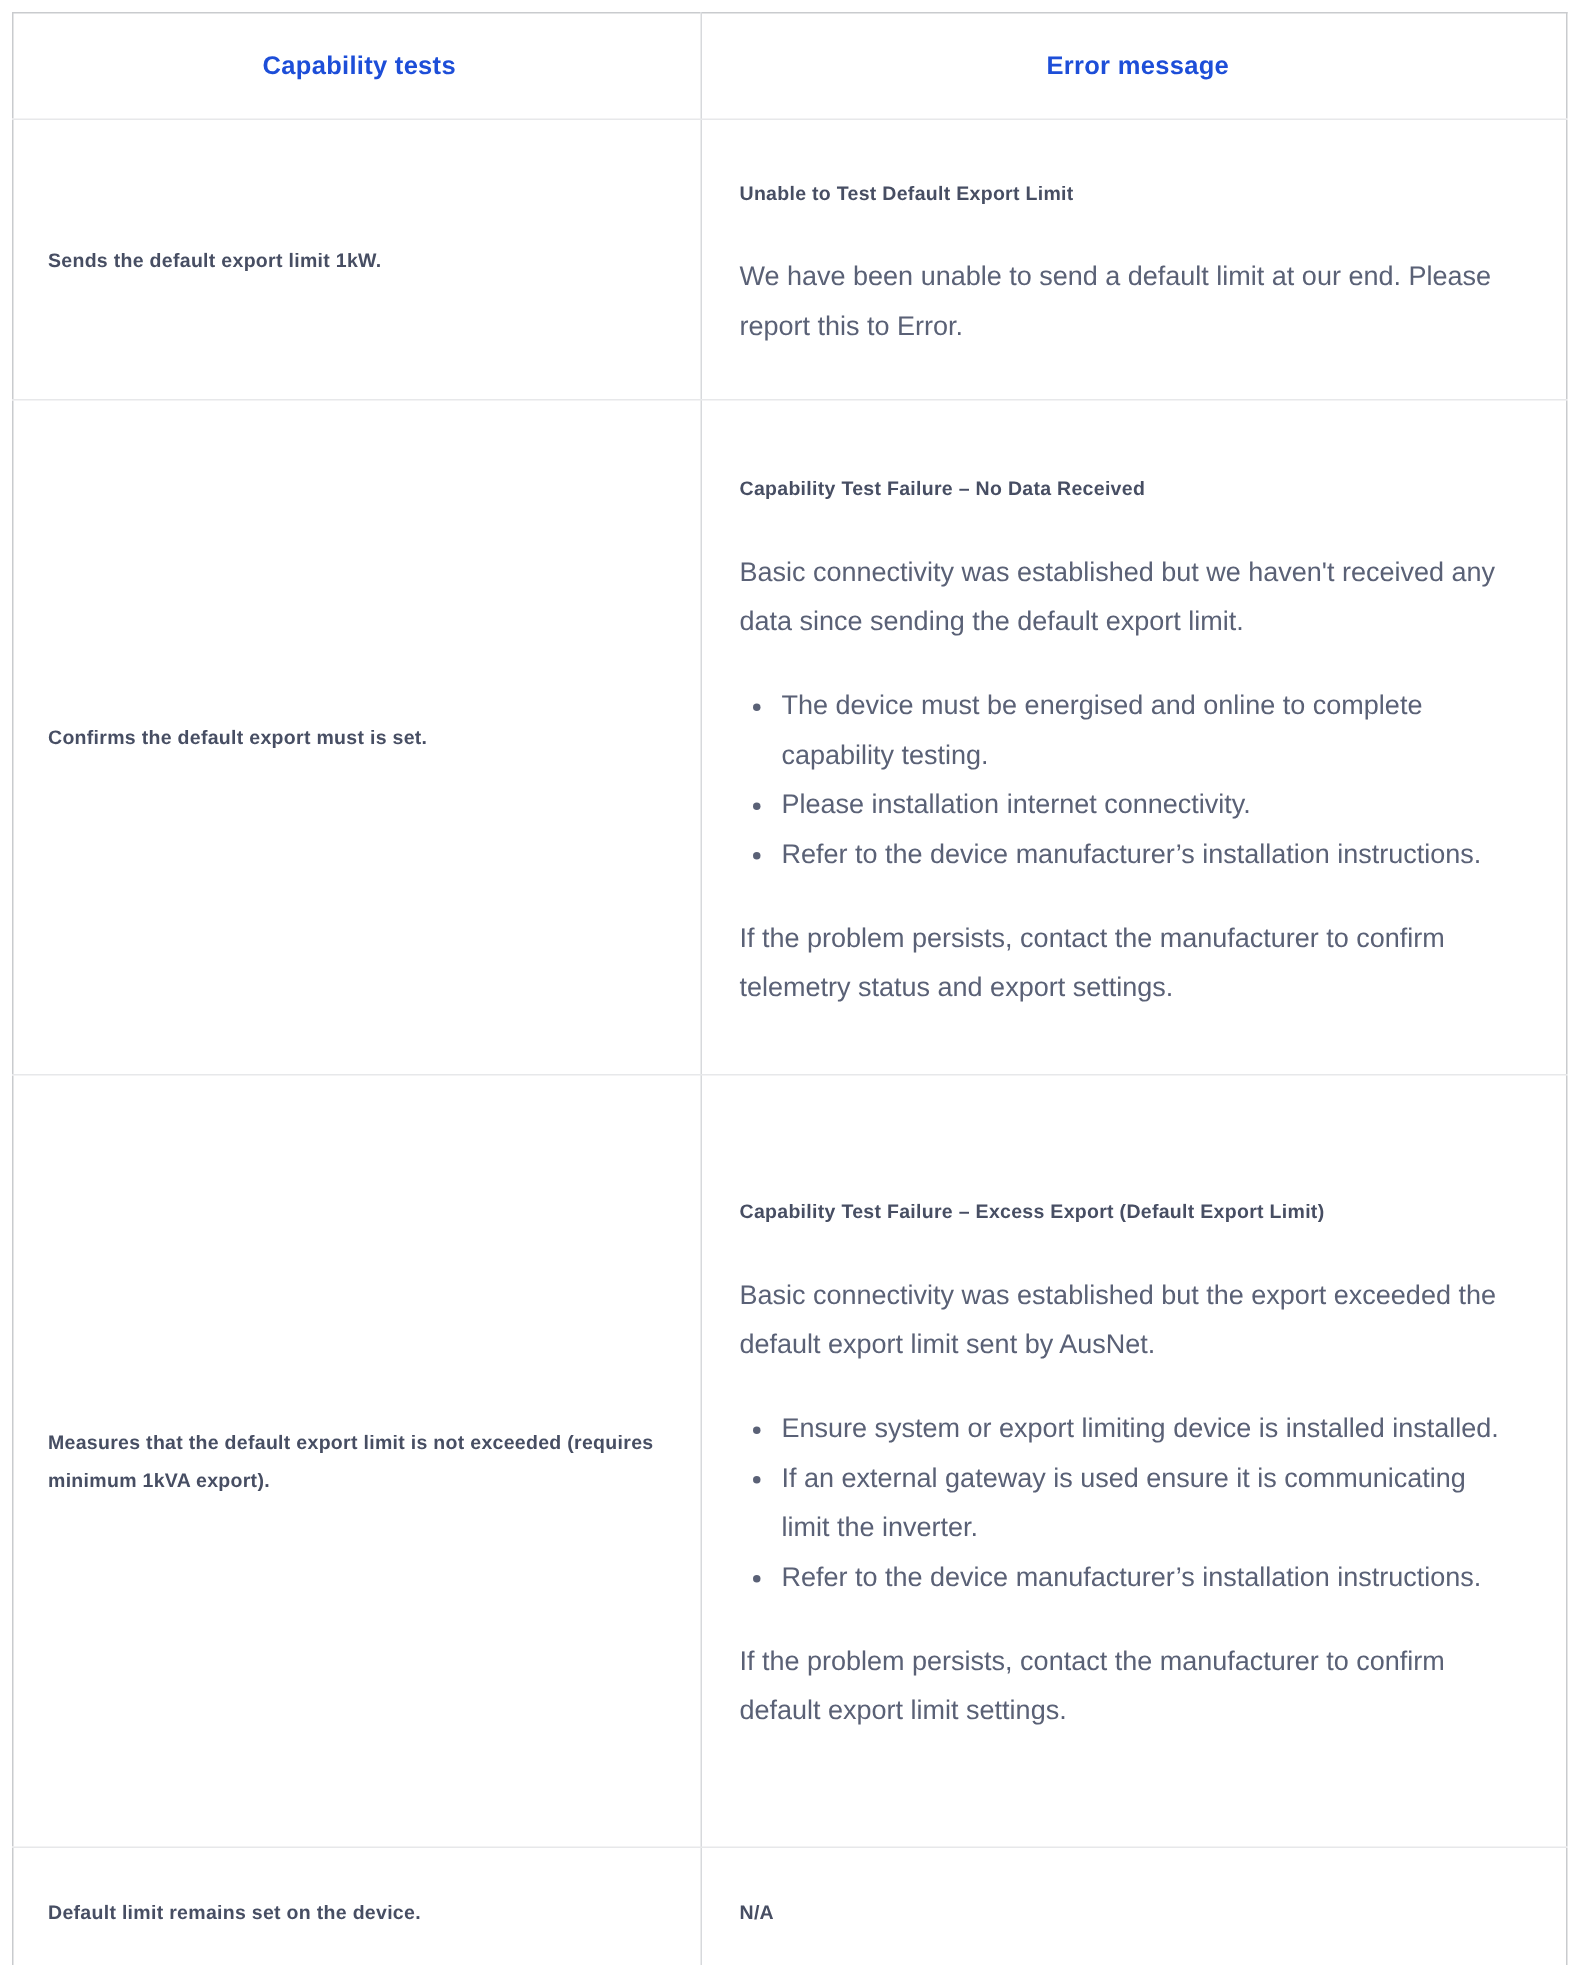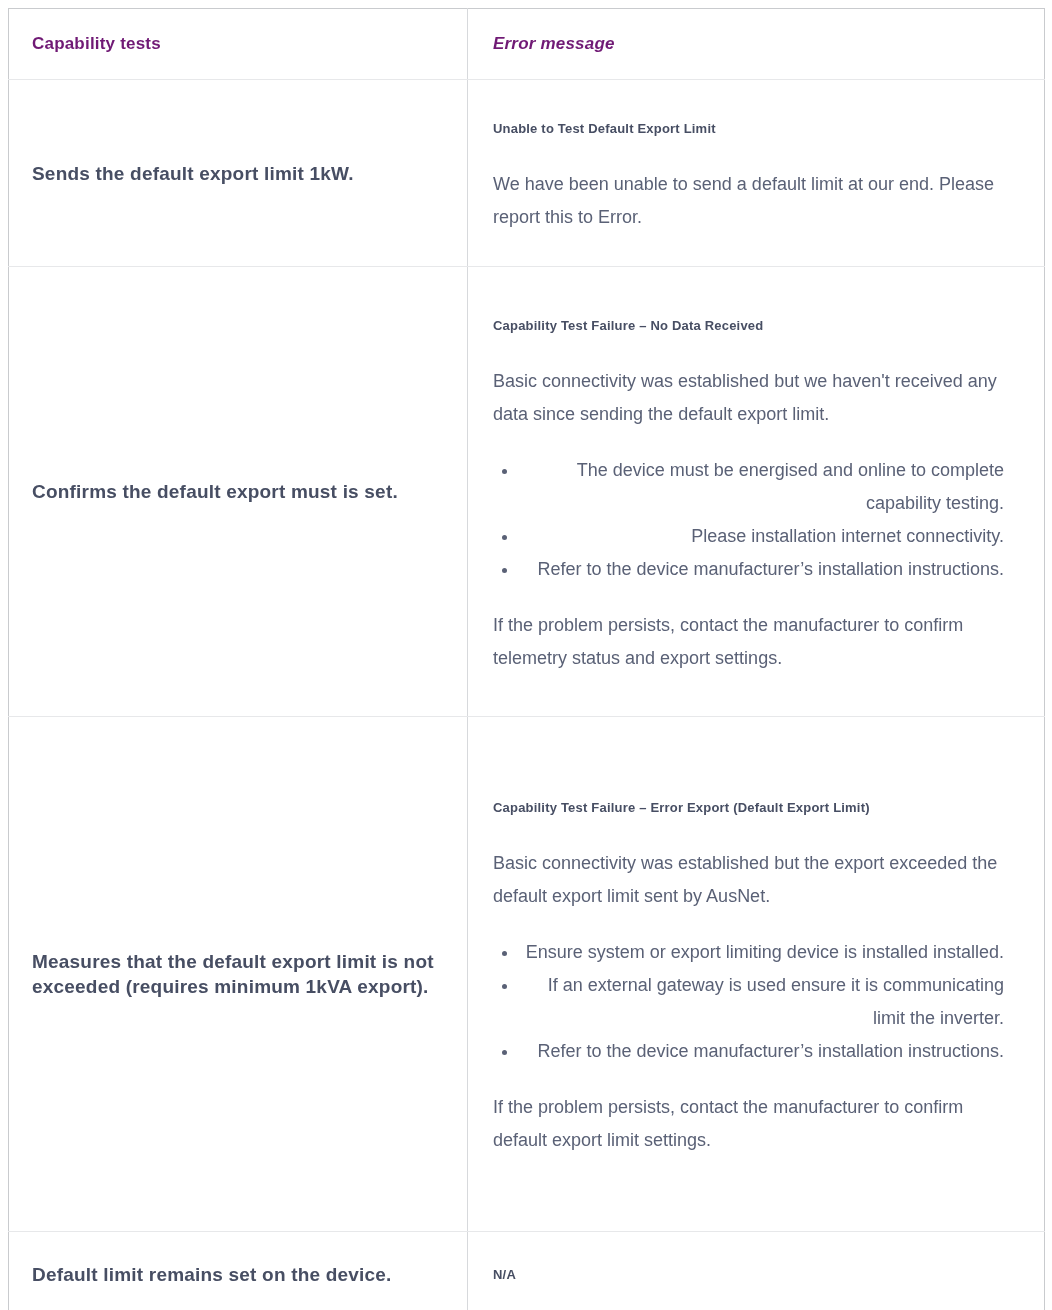--- a/index.html
+++ b/index.html
@@ -26,41 +26,41 @@
   col.col-1 { width: 459px; }
   col.col-2 { width: 577px; }
 
   thead tr { height: 71px; }
   tbody tr:nth-child(1) { height: 187px; }
   tbody tr:nth-child(2) { height: 450px; }
   tbody tr:nth-child(3) { height: 515px; }
   tbody tr:nth-child(4) { height: 69px; }
 
   th {
-    text-align: left;
+    text-align: center;
     vertical-align: middle;
     font-size: 17px;
     font-weight: 700;
-    color: #701a75;
+    color: #1d4ed8;
     letter-spacing: 0.2px;
     border-bottom: 1px solid #e7e8ea;
   }
   th.col-test-h, td.col-test { border-right: 1px solid #d7d9dc; }
   th.col-test-h { padding: 0 20px 0 23px; }
-  th.col-error-h { padding: 0 20px 0 25px; font-style: italic; }
+  th.col-error-h { padding: 0 20px 0 25px; }
 
   tbody td {
     vertical-align: middle;
     border-bottom: 1px solid #e7e8ea;
   }
   tbody tr:last-child td { border-bottom: none; }
 
   td.col-test {
     padding: 0 24px 0 23px;
-    font-size: 19px;
+    font-size: 13px;
     line-height: 25px;
     font-weight: 700;
     color: #474e63;
     letter-spacing: 0.2px;
   }
   td.col-error {
     padding: 26px 40px 26px 25px;
     font-size: 18px;
     line-height: 33px;
     color: #5a6176;
@@ -76,21 +76,20 @@
   .error-intro, .error-outro {
     margin: 0 0 23px 0;
   }
   ul.error-bullets {
     margin: 0 0 23px 0;
     padding: 0 0 0 26px;
   }
   ul.error-bullets li {
     line-height: 33px;
     padding-left: 2px;
-    text-align: right;
   }
   td.col-error > :last-child { margin-bottom: 0; }
 </style>
 </head>
 <body>
 
 <div class="table-wrap">
   <table class="cap-table">
     <colgroup>
       <col class="col-1">
@@ -128,21 +127,21 @@
             </ul>
       <p class="error-outro">If the problem persists, contact the manufacturer to confirm telemetry status and export settings.</p>
     </td>
   </tr>
 
   <tr>
     <td class="col-test">
       <span>Measures that the default export limit is not exceeded (requires minimum 1kVA export).</span>
     </td>
     <td class="col-error">
-      <p class="error-title">Capability Test Failure – Error Export (Default Export Limit)</p>
+      <p class="error-title">Capability Test Failure – Excess Export (Default Export Limit)</p>
       <p class="error-intro">Basic connectivity was established but the export exceeded the default export limit sent by AusNet.</p>
       <ul class="error-bullets">
               <li>Ensure system or export limiting device is installed installed.</li>
               <li>If an external gateway is used ensure it is communicating limit the inverter.</li>
               <li>Refer to the device manufacturer’s installation instructions.</li>
             </ul>
       <p class="error-outro">If the problem persists, contact the manufacturer to confirm default export limit settings.</p>
     </td>
   </tr>
 

